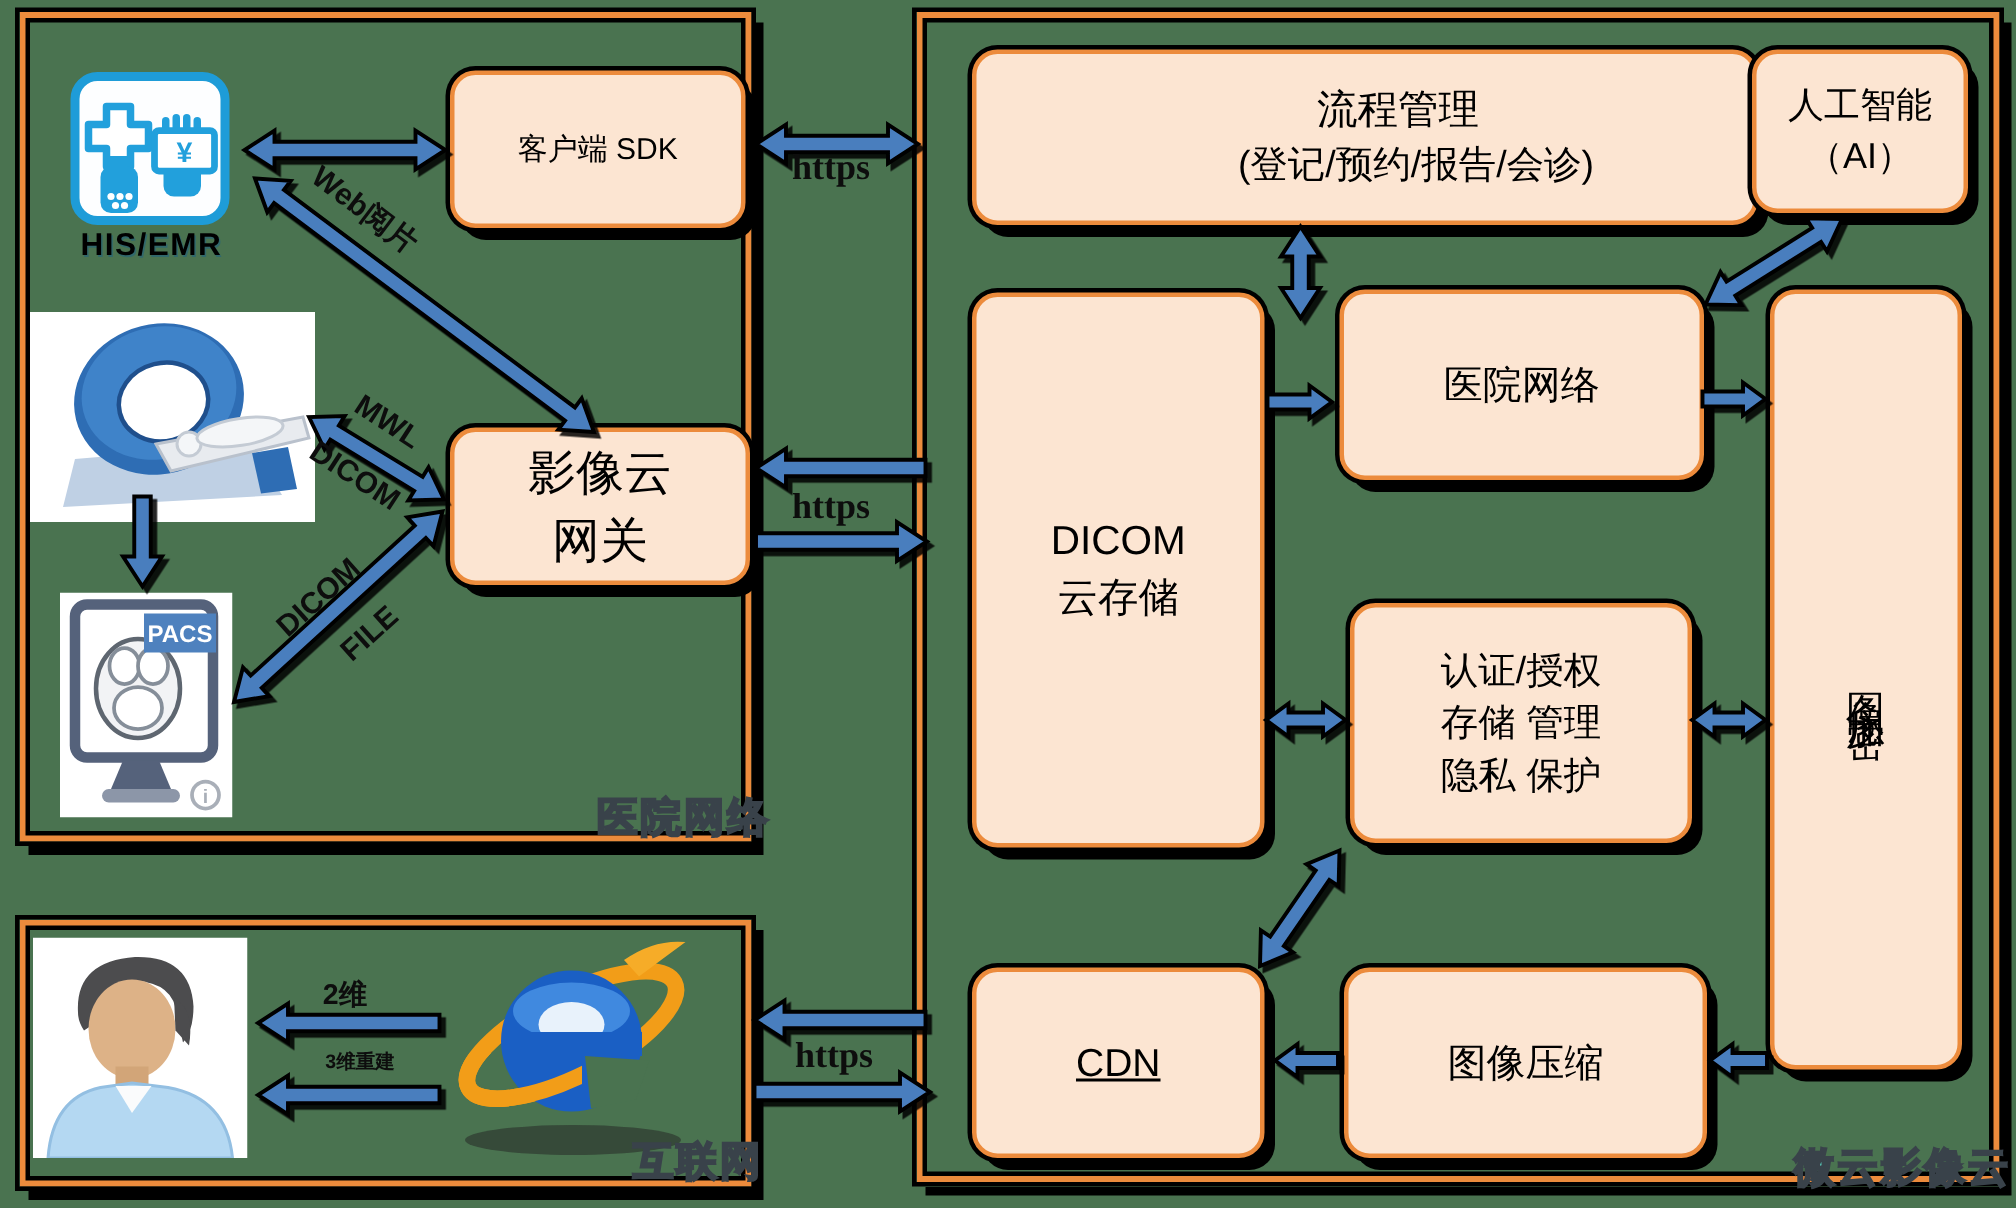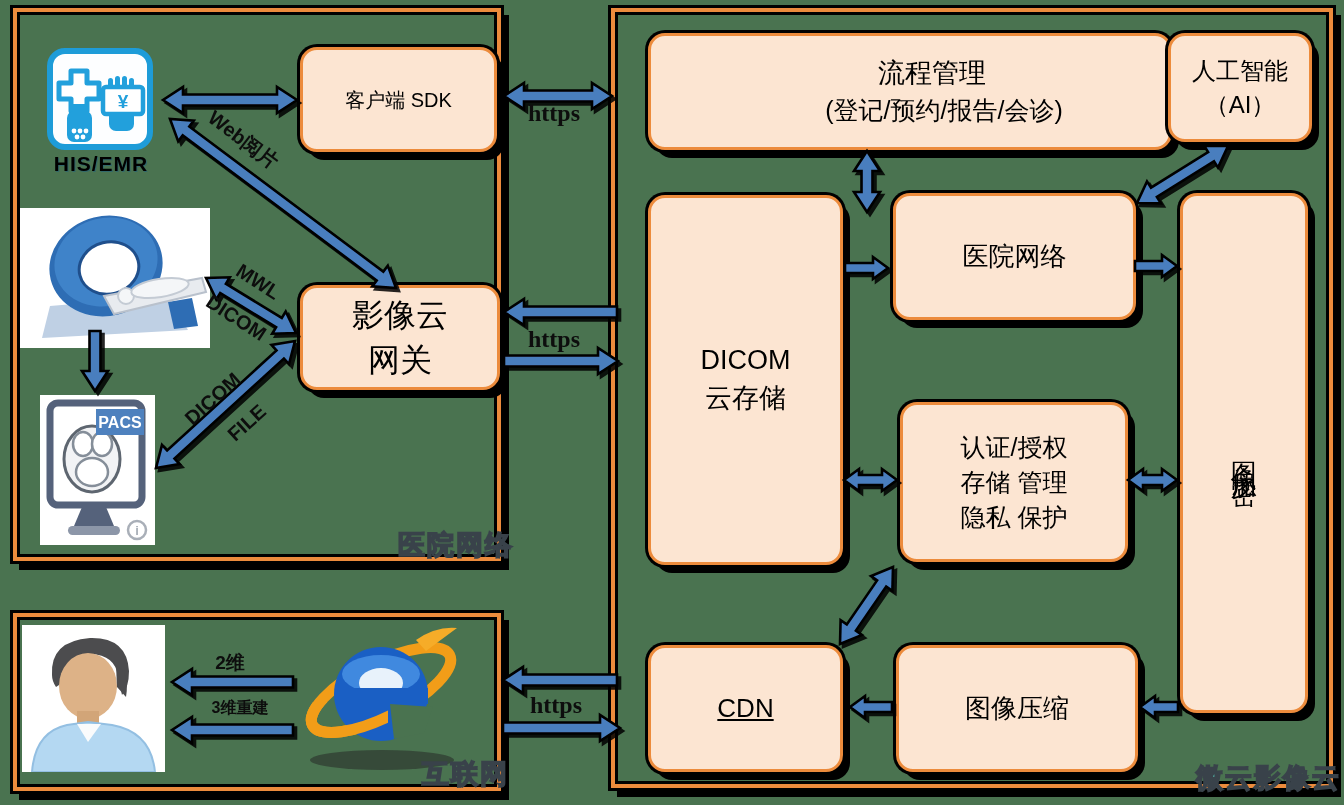--- a/index.html
+++ b/index.html
@@ -182,18 +182,18 @@
 
   <div class="elabel" style="left:243px;top:140px;transform:translate(-50%,-50%) rotate(37deg);">Web阅片</div>
   <div class="elabel" style="left:258px;top:282px;transform:translate(-50%,-50%) rotate(33deg);">MWL</div>
   <div class="elabel" style="left:236px;top:318px;transform:translate(-50%,-50%) rotate(33deg);">DICOM</div>
   <div class="elabel" style="left:213px;top:399px;transform:translate(-50%,-50%) rotate(-42deg);">DICOM</div>
   <div class="elabel" style="left:247px;top:423px;transform:translate(-50%,-50%) rotate(-42deg);">FILE</div>
   <div class="elabel https" style="left:554px;top:113px;">https</div>
   <div class="elabel https" style="left:554px;top:339px;">https</div>
   <div class="elabel https" style="left:556px;top:705px;">https</div>
   <div class="elabel" style="left:230px;top:663px;font-size:19px;">2维</div>
-  <div class="elabel" style="left:240px;top:708px;font-size:16px;">3维重建</div>
+  <div class="elabel" style="left:240px;top:708px;font-size:13px;">3维重建</div>
 
   <div class="corner" style="left:398px;top:527px;">医院网络</div>
   <div class="corner" style="left:422px;top:756px;">互联网</div>
   <div class="corner" style="left:1196px;top:760px;">微云影像云</div>
 </div>
 
 </body></html>

